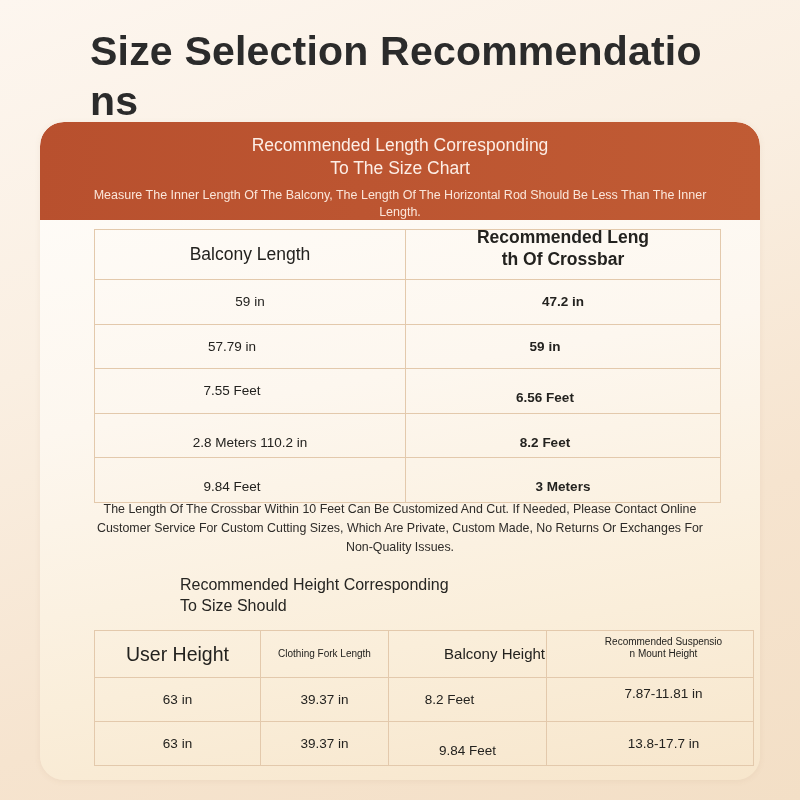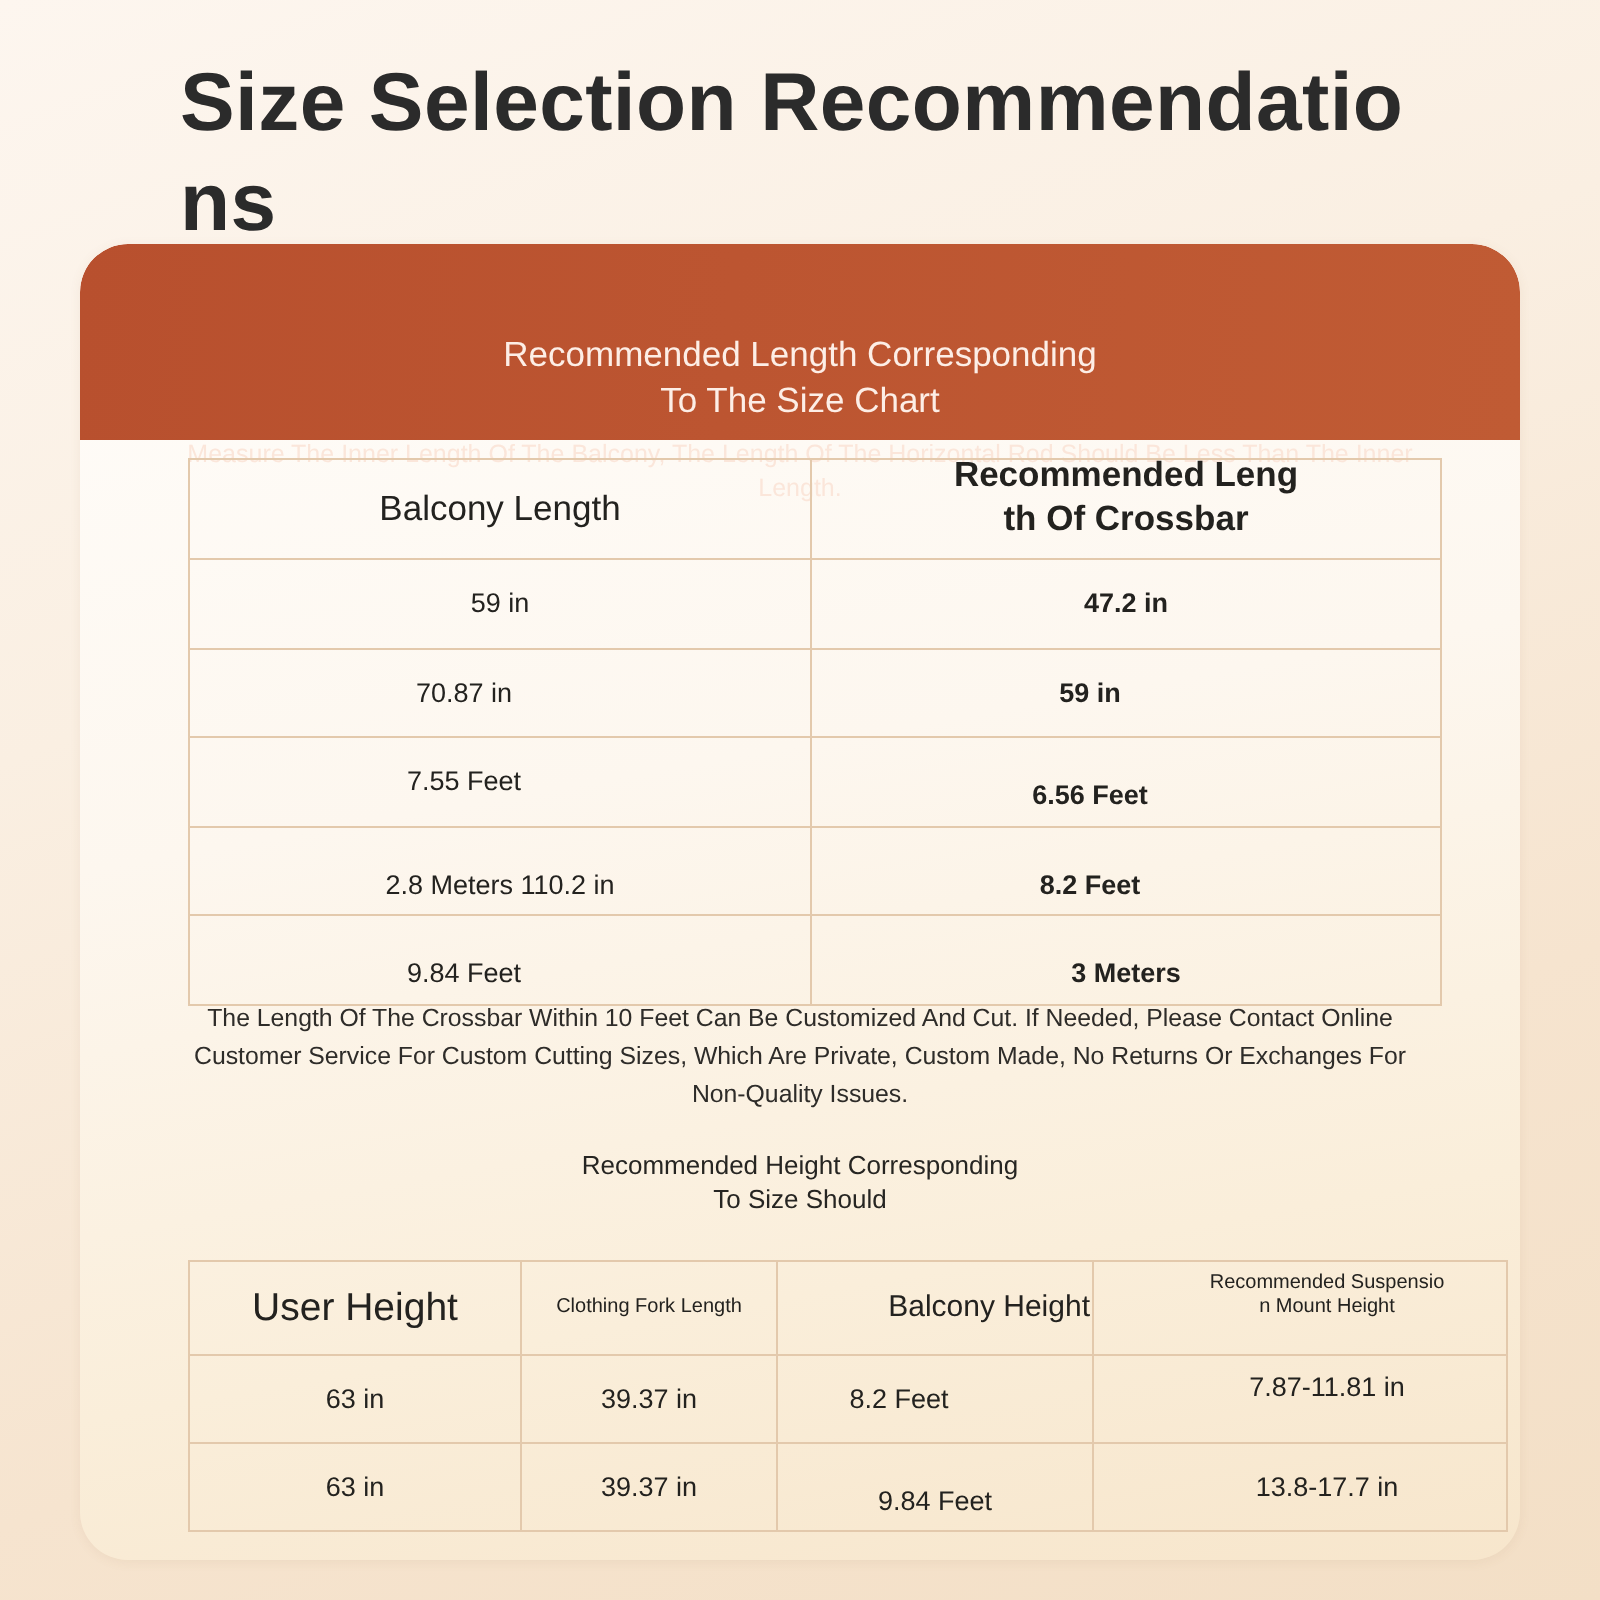--- a/index.html
+++ b/index.html
@@ -50,21 +50,20 @@
     color: #fff;
     padding-top: 12px;
     box-sizing: border-box;
   }
   .hdr-line1 {
     text-align: center;
     font-size: 17.5px;
     line-height: 1.32;
     padding: 0 120px;
     color: #fdeee6;
-    margin-top: 32px;
   }
   .hdr-sub {
     margin-top: 7px;
     font-size: 12.5px;
     line-height: 1.35;
     text-align: center;
     padding: 0 44px;
     color: #fbe6da;
   }
 
@@ -108,22 +107,21 @@
     font-size: 12.4px;
     line-height: 1.55;
     color: #2e2c29;
   }
 
   .subtitle2 {
     position: absolute;
     left: 0;
     right: 0;
     top: 452px;
-    text-align: center;
-    font-size: 13px;
+    font-size: 16px;
     line-height: 1.34;
     color: #262522;
     padding: 0 140px;
     box-sizing: border-box;
   }
 
   
   .t2-wrap {
     position: absolute;
     left: 54px;
@@ -176,21 +174,21 @@
           <td class="c2">
             <span class="stagger-hi">Recommended Leng</span><br>
             <span class="stagger-hi">th Of Crossbar</span>
           </td>
         </tr>
         <tr class="drow">
           <td class="c1">59 in</td>
           <td class="c2">47.2 in</td>
         </tr>
         <tr class="drow">
-          <td class="c1"><span class="shift-l">70.87 in</span></td>
+          <td class="c1"><span class="shift-l">57.79 in</span></td>
           <td class="c2"><span class="shift-l">59 in</span></td>
         </tr>
         <tr class="drow">
           <td class="c1"><span class="shift-l">7.55 Feet</span></td>
           <td class="c2"><span class="stagger-lo shift-l">6.56 Feet</span></td>
         </tr>
         <tr class="drow">
           <td class="c1"><span class="stagger-lo">2.8 Meters  110.2 in</span></td>
           <td class="c2"><span class="stagger-lo shift-l">8.2 Feet</span></td>
         </tr>

